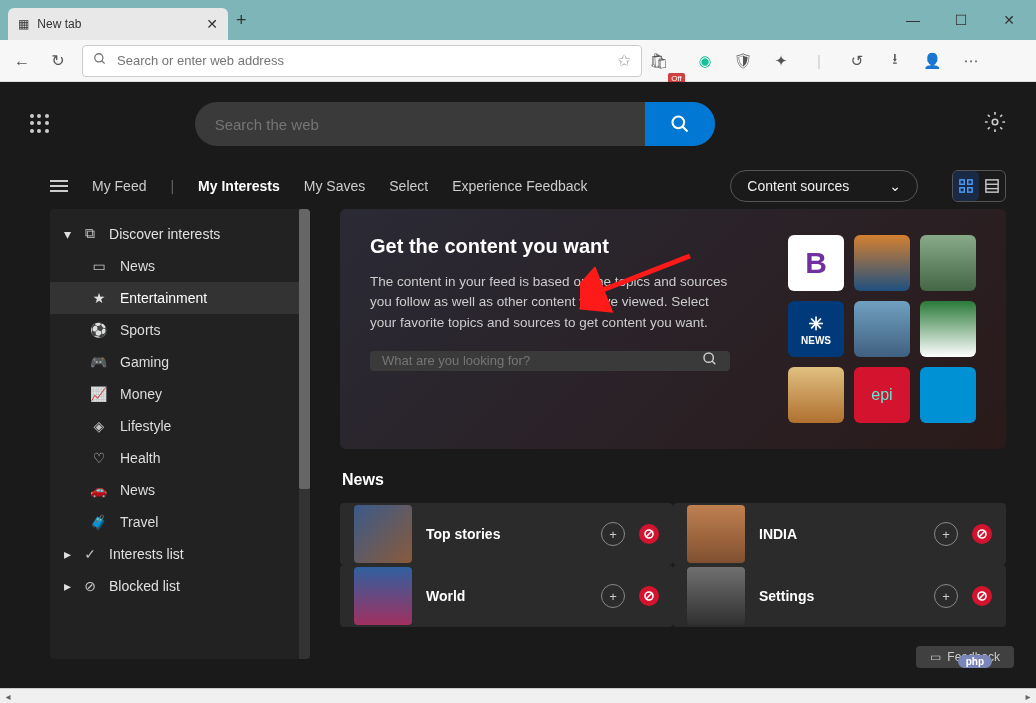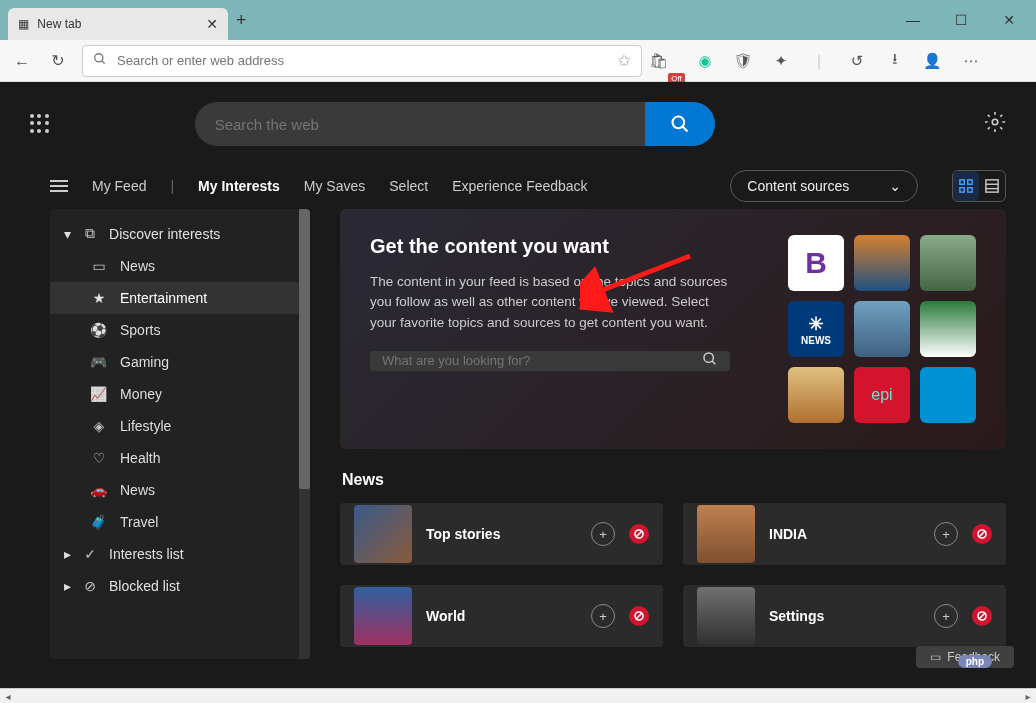--- a/index.html
+++ b/index.html
@@ -59,21 +59,21 @@
 .hero p { font-size: 13.5px; color: #ccc; line-height: 1.5; margin-bottom: 18px; max-width: 360px; }
 .hero-search { background: #3a3a3a; border-radius: 4px; display: flex; align-items: center; padding: 4px 12px; height: 20px; max-width: 360px; justify-content: flex-end; }
 .hero-search input { background: transparent; border: none; outline: none; color: #bbb; flex: 1; font-size: 13px; }
 .hero-tiles { display: grid; grid-template-columns: repeat(3, 56px); grid-auto-rows: 56px; gap: 10px; }
 .tile { border-radius: 6px; background: #555; }
 .tile.b { background: #fff; color: #7030a0; font-weight: 900; font-size: 30px; display:flex; align-items:center; justify-content:center; }
 .tile.news { background: #003a7a; color: #fff; font-size: 10px; font-weight: bold; display:flex; flex-direction:column; align-items:center; justify-content:center; }
 .tile.epi { background: #d4142f; color: #5eead4; font-size: 16px; display:flex; align-items:center; justify-content:center;text-align:center; }
 
 .section-title { color: #fff; font-size: 16px; font-weight: 600; margin: 0 0 14px 2px; }
-.cards { display: grid; grid-template-columns: 1fr 1fr; gap: 20px; }
+.cards { display: grid; grid-template-columns: 1fr 1fr; }
 .card { background: #2b2b2b; border-radius: 4px; height: 62px; display: flex; align-items: center; padding: 0 14px; gap: 14px; cursor: pointer; }
 .thumb { width: 58px; height: 58px; border-radius: 4px; background: linear-gradient(135deg,#3a5a8a,#8a5a3a); flex-shrink: 0; }
 .card-title { flex: 1; font-size: 14px; font-weight: 600; color: #fff; }
 .add-btn { width: 24px; height: 24px; border: 1.5px solid #888; border-radius: 50%; display: flex; align-items: center; justify-content: center; color: #ccc; cursor: pointer; font-size: 13px; }
 .block-btn { width: 20px; height: 20px; background: #d4142f; border-radius: 50%; display: flex; align-items: center; justify-content: center; cursor: pointer; color: #fff; }
 
 
 .arrow-svg { position: absolute; top: 166px; left: 580px; z-index: 50; pointer-events: none; }
 
 

